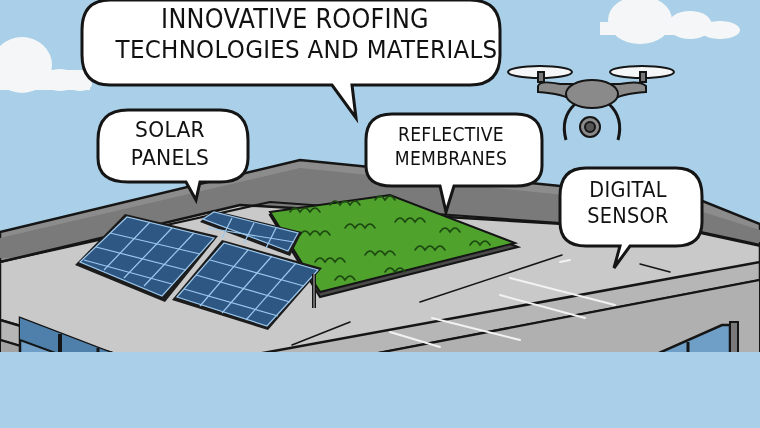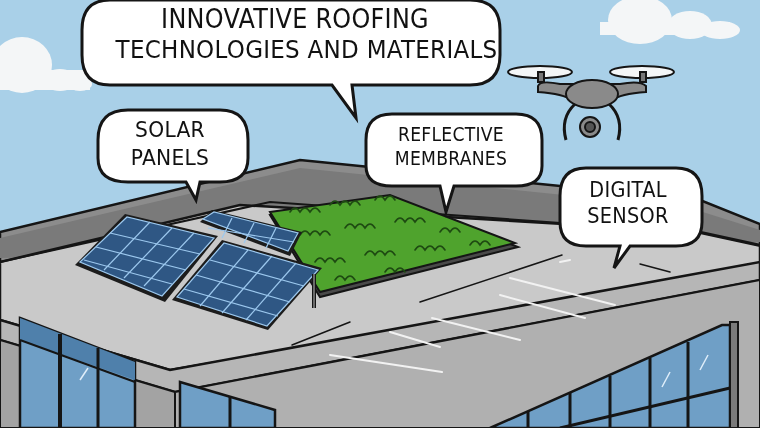--- a/index.html
+++ b/index.html
@@ -1,17 +1,17 @@
 <!DOCTYPE html>
 <html><head>
   <meta charset="utf-8">
   <style>
     html, body { margin: 0; padding: 0; }
     body { width: 760px; height: 428px; overflow: hidden; background: #a9d0e8; }
-    .scene { position: relative; width: 760px; height: 428px; overflow: hidden; }
+    .scene { position: relative; width: 760px; height: 352px; overflow: hidden; }
     .scene svg.bg { position: absolute; left: 0; top: 0; }
     .bubble-text {
       position: absolute;
       font-family: "DejaVu Sans", sans-serif;
       color: #111;
       text-align: center;
       letter-spacing: 0.3px;
       line-height: 1.18;
       white-space: nowrap;
       transform-origin: center;

